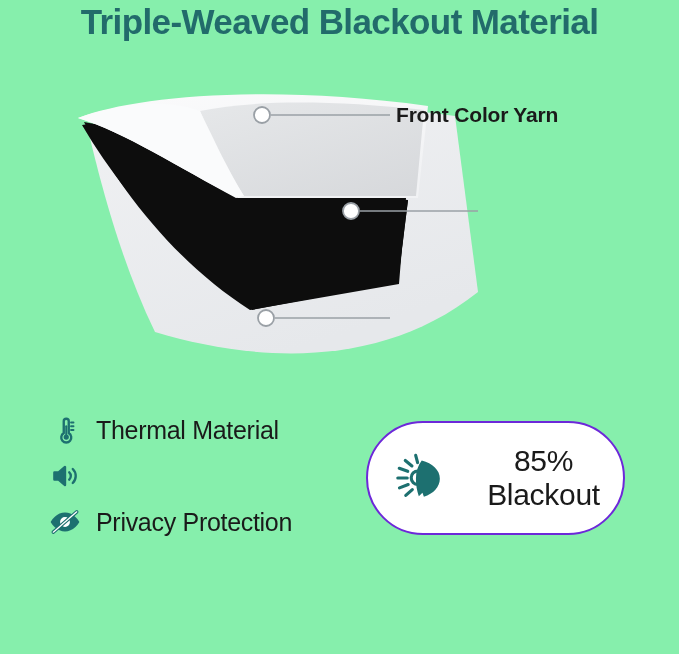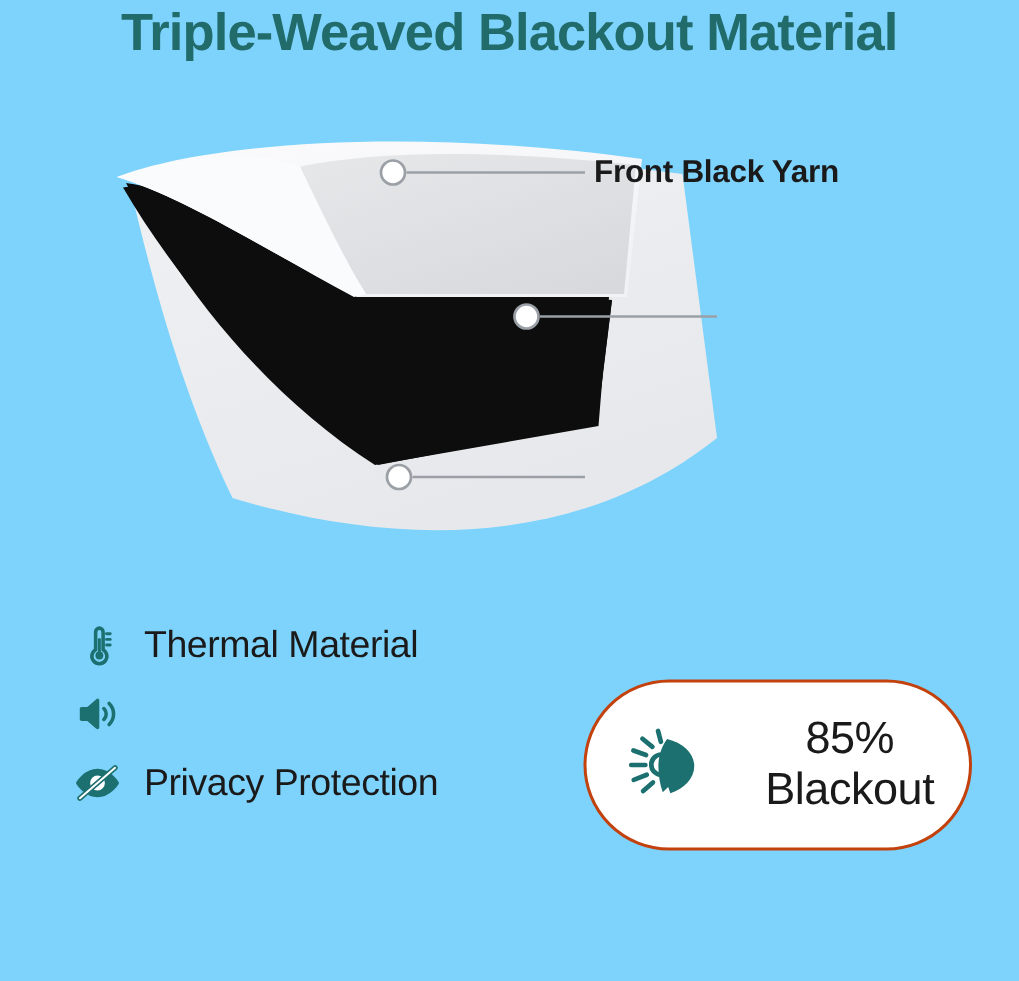--- a/index.html
+++ b/index.html
@@ -14,21 +14,21 @@
     overflow: hidden;
     font-family: "Liberation Sans", sans-serif;
     -webkit-font-smoothing: antialiased;
   }
 
   #page {
     position: absolute;
     left: 0; top: 0;
     width: 679px;
     height: 654px;
-    background: #7dd3fc;
+    background: #86efac;
   }
 
   
   .page-title {
     position: absolute;
     left: 0;
     top: 2px;
     width: 679px;
     text-align: center;
     font-family: "Liberation Sans", sans-serif;
@@ -93,31 +93,30 @@
     font-family: "Liberation Sans", sans-serif;
     font-size: 25px;
     color: #1a1a1a;
     letter-spacing: -0.3px;
     white-space: nowrap;
   }
 
   
   .blackout-badge {
     position: absolute;
-    left: 389px;
+    left: 366px;
     top: 421px;
     width: 259px;
     height: 114px;
-    border: 2px solid #c2410c;
+    border: 2px solid #6d28d9;
     border-radius: 57px;
     background: #ffffff;
     display: flex;
     align-items: center;
     box-sizing: border-box;
-    margin-top: 32px;
   }
   .badge-icon {
     margin-left: 22px;
     width: 62px;
     height: 62px;
     flex: 0 0 62px;
     color: #1d7070;
     display: flex;
     align-items: center;
     justify-content: center;
@@ -242,21 +241,21 @@
         <line x1="275" y1="248" x2="390" y2="248"></line>
       </g>
       <g stroke="#9aa0a6" stroke-width="1.8" fill="#ffffff">
         <circle cx="262" cy="45" r="8"></circle>
         <circle cx="351" cy="141" r="8"></circle>
         <circle cx="266" cy="248" r="8"></circle>
       </g>
     </svg>
   </div>
 
-  <div class="callout-label callout-front">Front Black Yarn</div>
+  <div class="callout-label callout-front">Front Color Yarn</div>
 
   <div class="feature-list">
 
     <div class="feature-row">
       <span class="feature-icon">
         <svg width="30" height="30" viewBox="0 0 24 24" fill="none" stroke="currentColor" stroke-width="1.9" stroke-linecap="round" stroke-linejoin="round">
           <path d="M11 14.5V5a2 2 0 0 1 4 0v9.5a4 4 0 1 1-4 0z"></path>
           <circle cx="13" cy="17.6" r="2.1" fill="currentColor" stroke="none"></circle>
           <line x1="13" y1="9" x2="13" y2="16.5" stroke-width="1.6"></line>
           <line x1="16.8" y1="6" x2="18.8" y2="6" stroke-width="1.5"></line>

